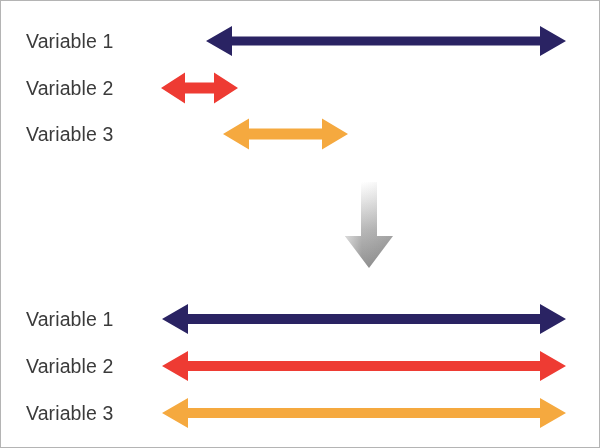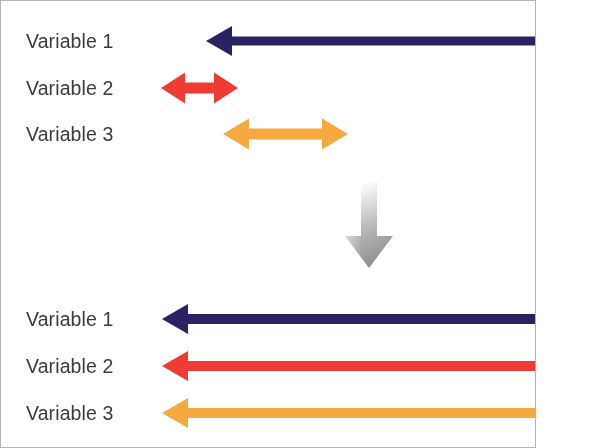--- a/index.html
+++ b/index.html
@@ -2,21 +2,21 @@
 <html><head>
 <meta charset="utf-8">
 <style>
   html, body {
     margin: 0;
     padding: 0;
     background: #ffffff;
   }
   #canvas {
     position: relative;
-    width: 536px;
+    width: 600px;
     height: 448px;
     background: #ffffff;
     box-sizing: border-box;
     border: 1px solid #b4b4b4;
     overflow: hidden;
     font-family: "Liberation Sans", sans-serif;
   }
   .panel {
     position: absolute;
     left: 0;

